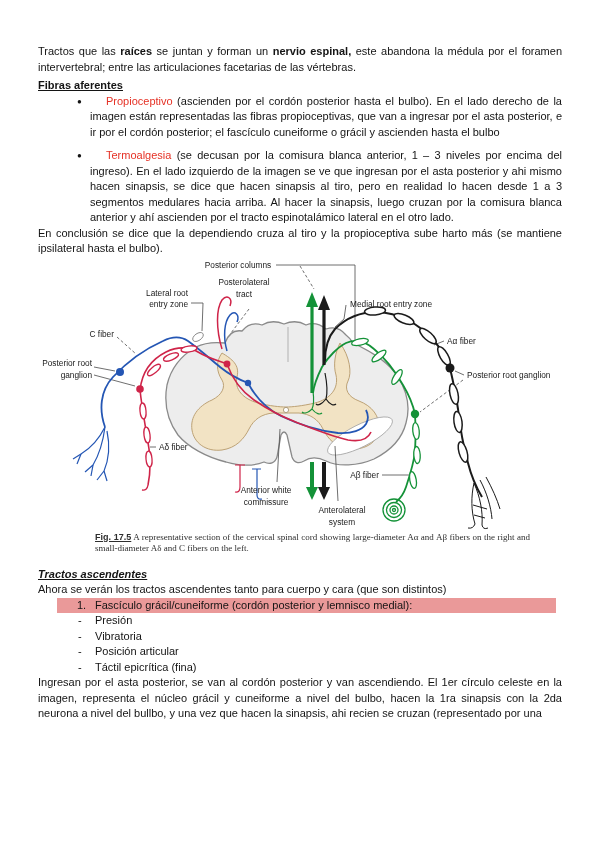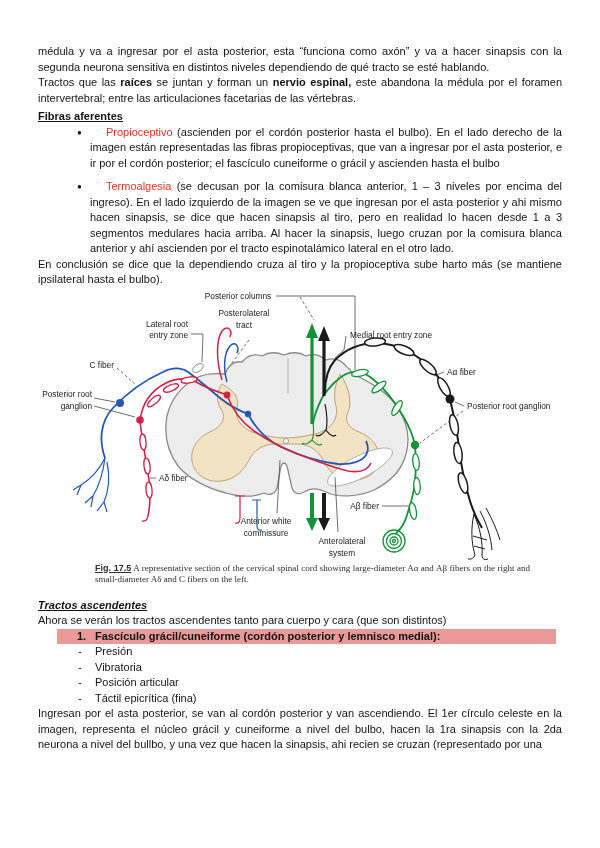--- a/index.html
+++ b/index.html
@@ -12,21 +12,21 @@
   }
   p { margin:0; text-align:justify; }
   .heading { font-weight:bold; text-decoration:underline; margin-top:3px; }
   .mt { margin-top:8px; }
   b { font-weight:bold;margin-top:30px; }
   .red-term { color:var(--term-red,#e53125);padding-left:16px; }
   ul.bullets { list-style:none; margin:0; padding:0; }
   ul.bullets li { position:relative; padding-left:52px; text-align:justify; }
   ul.bullets li .glyph { position:absolute; left:39px; top:0; font-size:8px; }
   .hl {
-    background:var(--highlight-pink,#ea9999); font-weight:bold;
+    background:var(--highlight-pink,#ea9999); font-weight:normal;
     margin:0 6px 0 19px; padding:0 0 0 20px;
   }
   .hl .num { display:inline-block; width:18px; }
   ul.dashes { list-style:none; margin:0; padding:0; }
   ul.dashes li { position:relative; padding-left:57px; }
   ul.dashes li .glyph { position:absolute; left:40px; top:0; }
   .figure { margin:2px -8px 0 -8px; }
   .figure svg { display:block; }
   .caption {
     margin:1px 40px 0 65px; font-family:"Liberation Serif", serif;
@@ -48,21 +48,20 @@
   svg .redf   { fill:var(--a-delta-red,#cf2449); }
   svg .greenf { fill:var(--a-beta-green,#149238); }
   svg .blackf { fill:var(--a-alpha-black,#1b1b1b); }
   svg .myel { fill:#ffffff; }
 </style>
 </head>
 <body>
 
 <div class="page">
 
-  <p>médula y va a ingresar por el asta posterior, esta “funciona como axón” y va a hacer sinapsis con la segunda neurona sensitiva en distintos niveles dependiendo de qué tracto  se esté hablando.</p>
 
   <p><span>Tractos que las </span><b>raíces</b><span> se juntan y forman un </span><b>nervio espinal,</b><span>  este abandona la médula por el foramen intervertebral; entre las articulaciones facetarias de las vértebras.</span></p>
 
   <p class="heading">Fibras aferentes</p>
 
 
   <ul class="bullets">
     <li>
       <span class="glyph">●</span><span class="red-term">Propioceptivo</span><span> (ascienden por el cordón posterior hasta el bulbo). En el lado derecho de la imagen están representadas las fibras propioceptivas, que van a ingresar por el asta posterior, e ir por el cordón posterior; el fascículo cuneiforme o grácil y ascienden hasta el bulbo</span>
     </li>

